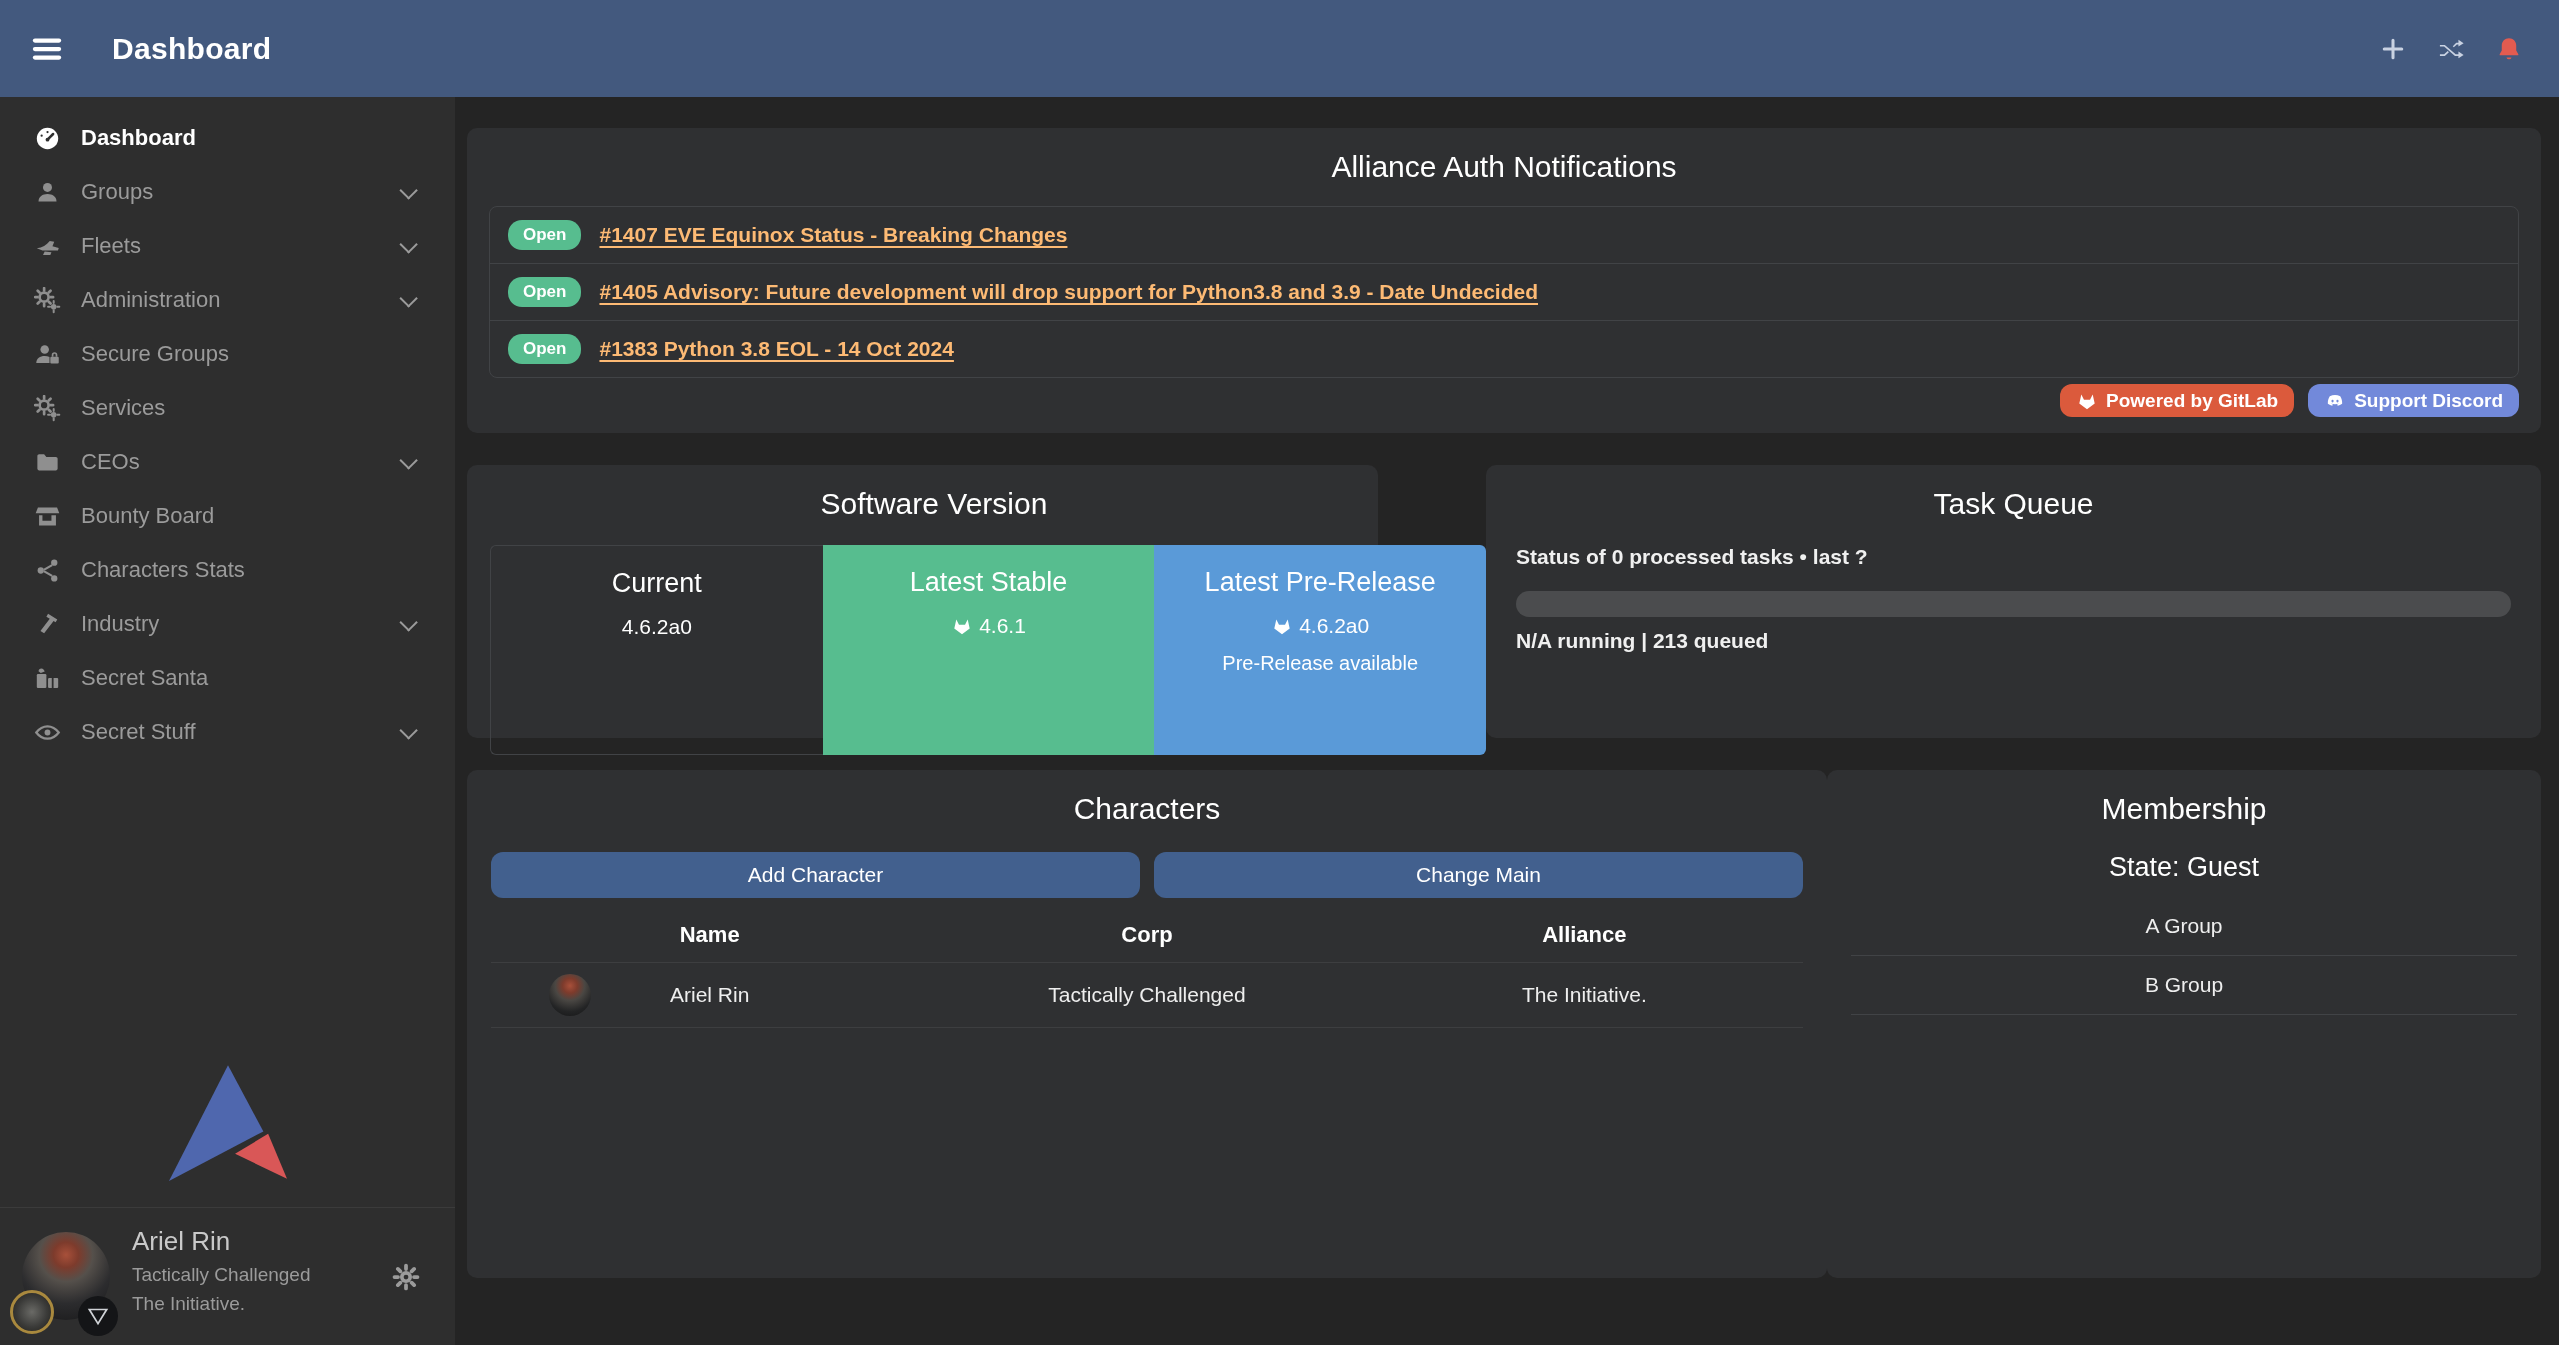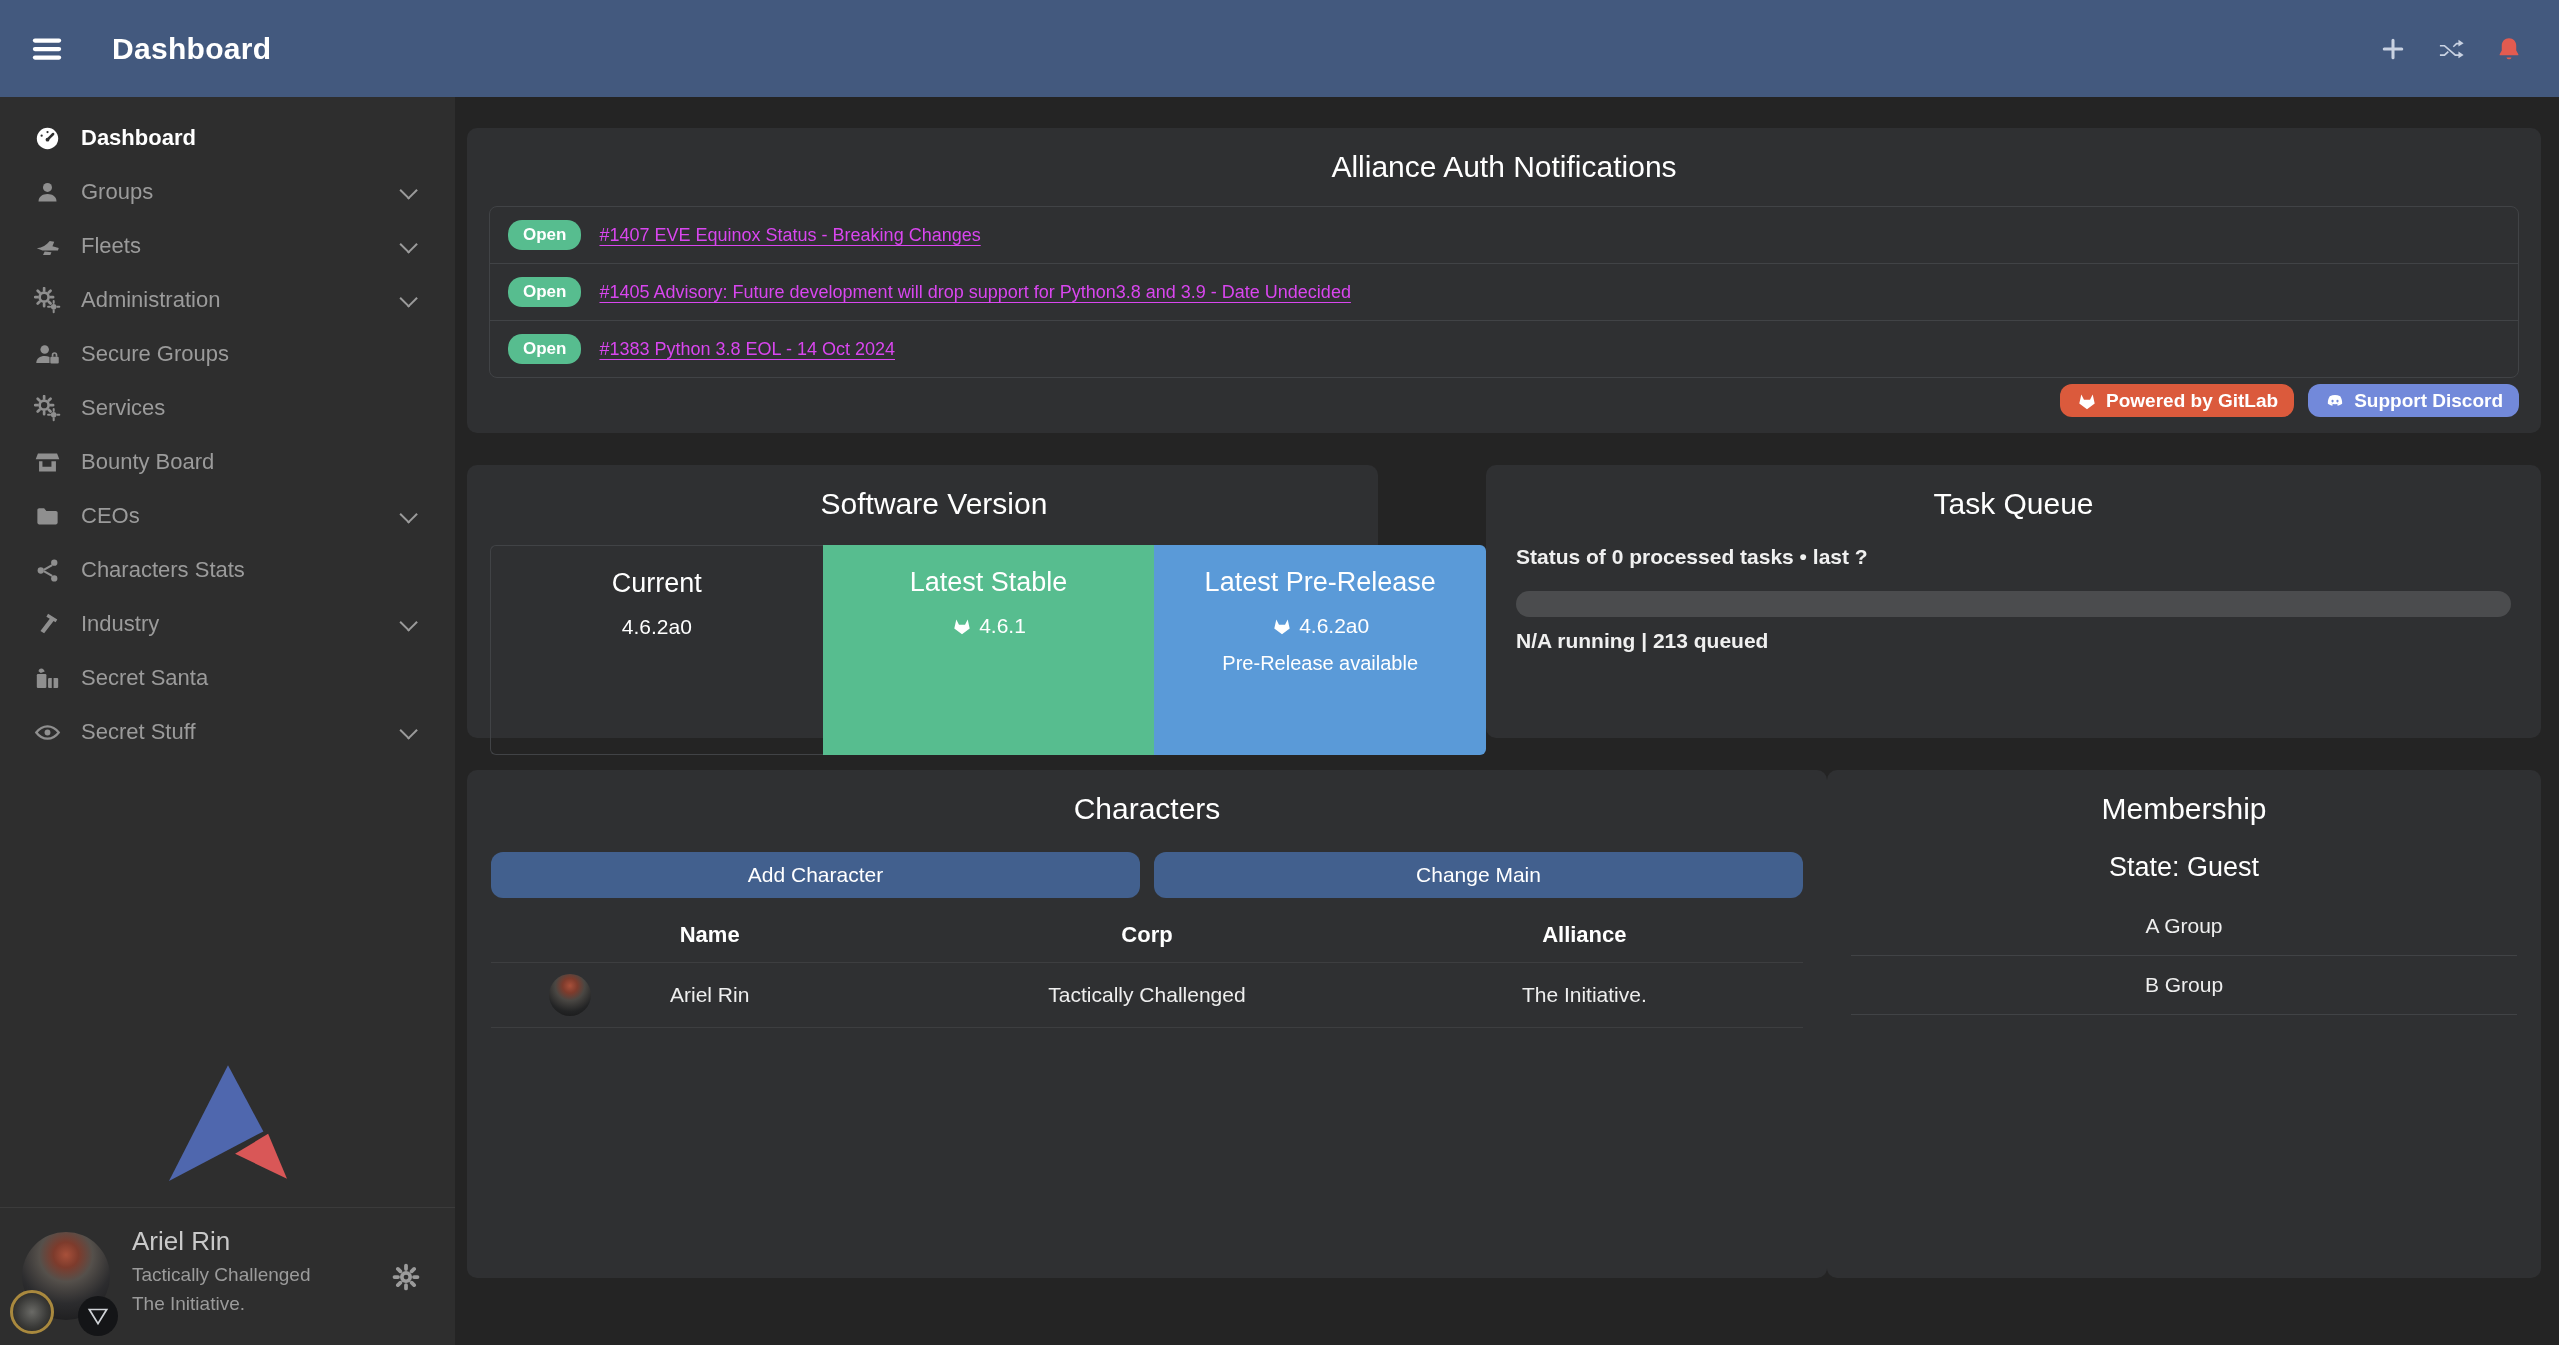--- a/index.html
+++ b/index.html
@@ -46,21 +46,21 @@
   .main { flex:1; padding:31px 18px 8px 12px; display:flex; flex-direction:column; gap:32px; min-width:0; }
   .panel { background:#2F3032; border-radius:10px; }
   .panel-title { text-align:center; font-size:30px; font-weight:400; color:#fff; }
 
   
   .notif-panel { height:305px; padding:22px 22px 16px 22px; display:flex; flex-direction:column; }
   .notif-list { margin-top:22px; border:1px solid #414346; border-radius:8px; }
   .notif-row { display:flex; align-items:center; gap:18px; padding:13px 18px; }
   .notif-row + .notif-row { border-top:1px solid #414346; }
   .badge-open { background:#57BD8F; color:#fff; font-size:17px; font-weight:700; padding:5px 15px; border-radius:14px; }
-  .nlink { color:#d946ef; font-size:18px; text-decoration:underline; text-underline-offset:4px; cursor:pointer; }
+  .nlink { color:#fdba74; font-size:21px; text-decoration:underline; text-underline-offset:4px; cursor:pointer;font-weight:bold; }
   .notif-footer { margin-top:auto; display:flex; justify-content:flex-end; gap:14px; }
   .foot-badge { height:33px; display:flex; align-items:center; gap:8px; padding:0 16px; border-radius:12px; color:#fff; font-size:19px; font-weight:700; cursor:pointer; }
   .foot-badge .icon { width:22px; height:22px; }
   .badge-gitlab { background:#DB5A3C; }
   .badge-discord { background:#7289DA; }
 
   
   .row2 { display:flex; height:273px; }
   .sw-panel { width:911px; padding:22px 0 20px 23px; position:relative; z-index:1; }
   .version-box { margin-top:24px; width:996px; height:210px; display:flex; }
@@ -194,33 +194,33 @@
               <path d="M14.8 9h2.2M13.1 13.1l1.6 1.6M9 14.8V17M4.9 13.1l-1.6 1.6M3.2 9H1M4.9 4.9 3.3 3.3M9 3.2V1M13.1 4.9l1.6-1.6"></path>
               <circle cx="17.5" cy="17.5" r="2.5" fill="currentColor" stroke="none"></circle>
               <path d="M20.7 17.5h1.8M17.5 20.7v1.8M14.3 17.5h-1.8M17.5 14.3v-1.8" stroke-width="1.8"></path>
             </svg>
           </span>
           <span class="mlabel">Services</span>
         </div>
         <div class="menu-item">
           <span class="mi icon">
             <svg viewBox="0 0 24 24" fill="currentColor">
+              <path d="M3 6.2c0-.9.7-1.6 1.6-1.6H9l2 2.4h8.4c.9 0 1.6.7 1.6 1.6v8.8c0 .9-.7 1.6-1.6 1.6H4.6c-.9 0-1.6-.7-1.6-1.6z"></path>
+            </svg>
+          </span>
+          <span class="mlabel">CEOs</span>
+          <span class="chev"></span>
+        </div>
+        <div class="menu-item">
+          <span class="mi icon">
+            <svg viewBox="0 0 24 24" fill="currentColor">
               <path d="M3.5 4h17l2 5.2h-21zM4.5 10.8h3v5h8v-5h4V20h-15z"></path>
             </svg>
           </span>
           <span class="mlabel">Bounty Board</span>
-        </div>
-        <div class="menu-item">
-          <span class="mi icon">
-            <svg viewBox="0 0 24 24" fill="currentColor">
-              <path d="M3 6.2c0-.9.7-1.6 1.6-1.6H9l2 2.4h8.4c.9 0 1.6.7 1.6 1.6v8.8c0 .9-.7 1.6-1.6 1.6H4.6c-.9 0-1.6-.7-1.6-1.6z"></path>
-            </svg>
-          </span>
-          <span class="mlabel">CEOs</span>
-          <span class="chev"></span>
         </div>
         <div class="menu-item">
           <span class="mi icon">
             <svg viewBox="0 0 24 24" fill="currentColor">
               <circle cx="18" cy="5" r="2.8"></circle>
               <circle cx="6" cy="12" r="2.8"></circle>
               <circle cx="18" cy="19" r="2.8"></circle>
               <path d="M8.2 10.6l7.4-4.2 1 1.7-7.4 4.2zM8.2 13.4l7.4 4.2 1-1.7-7.4-4.2z"></path>
             </svg>
           </span>

